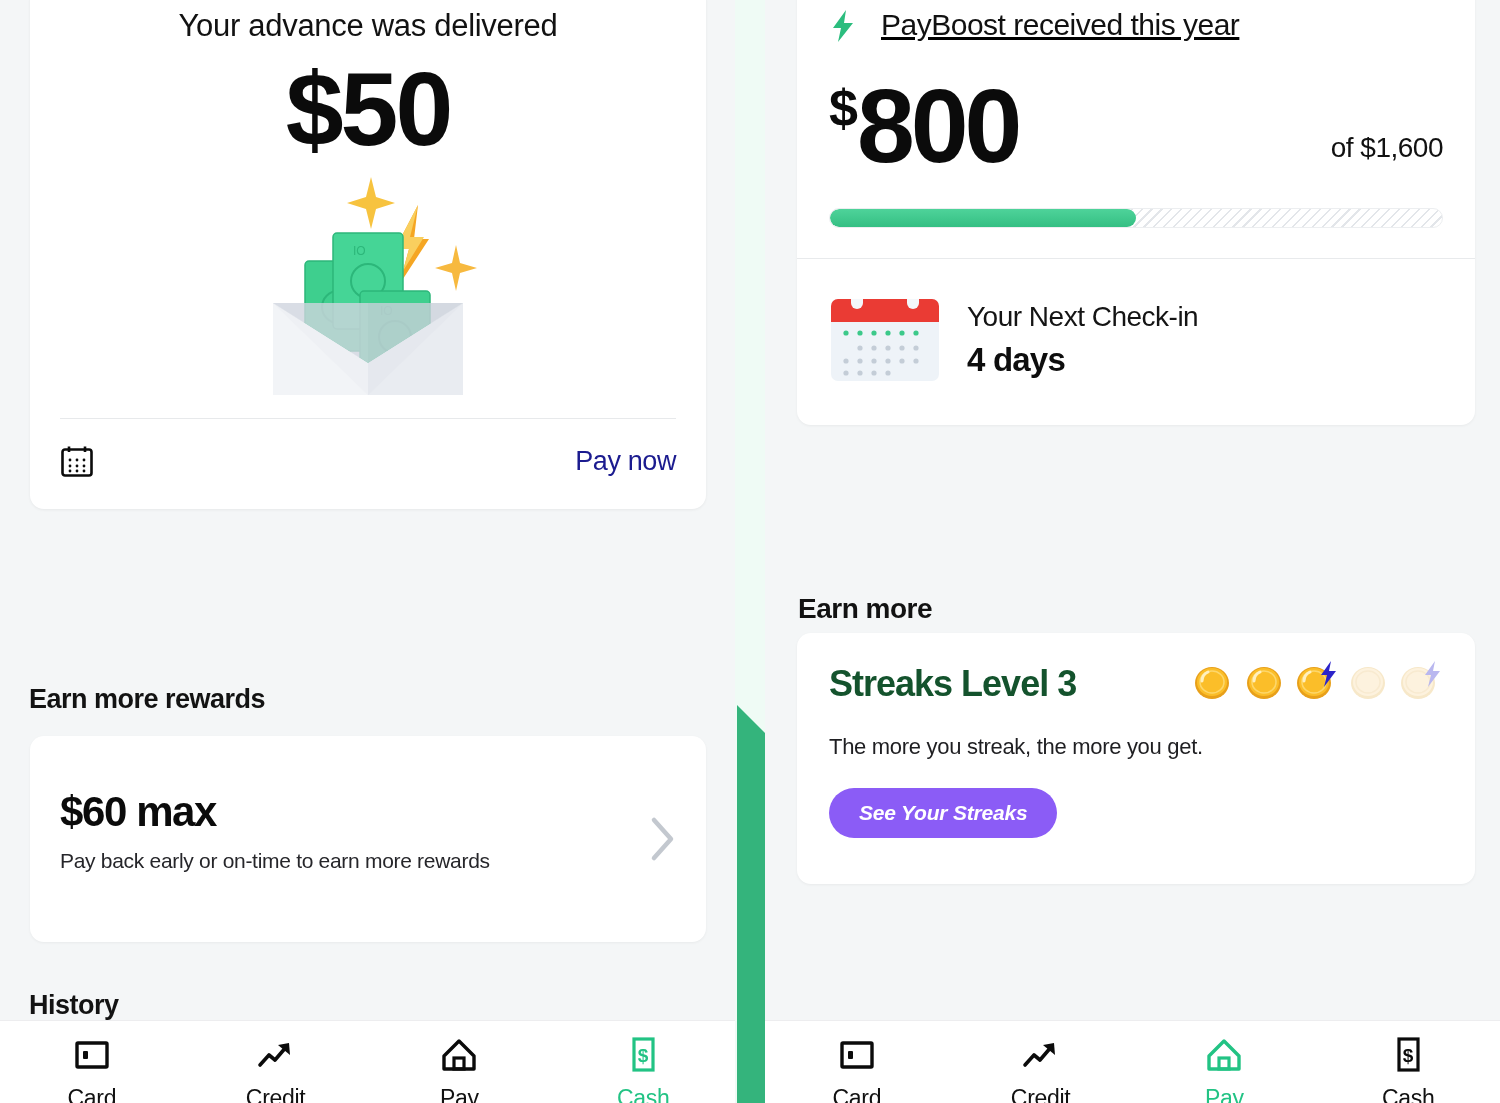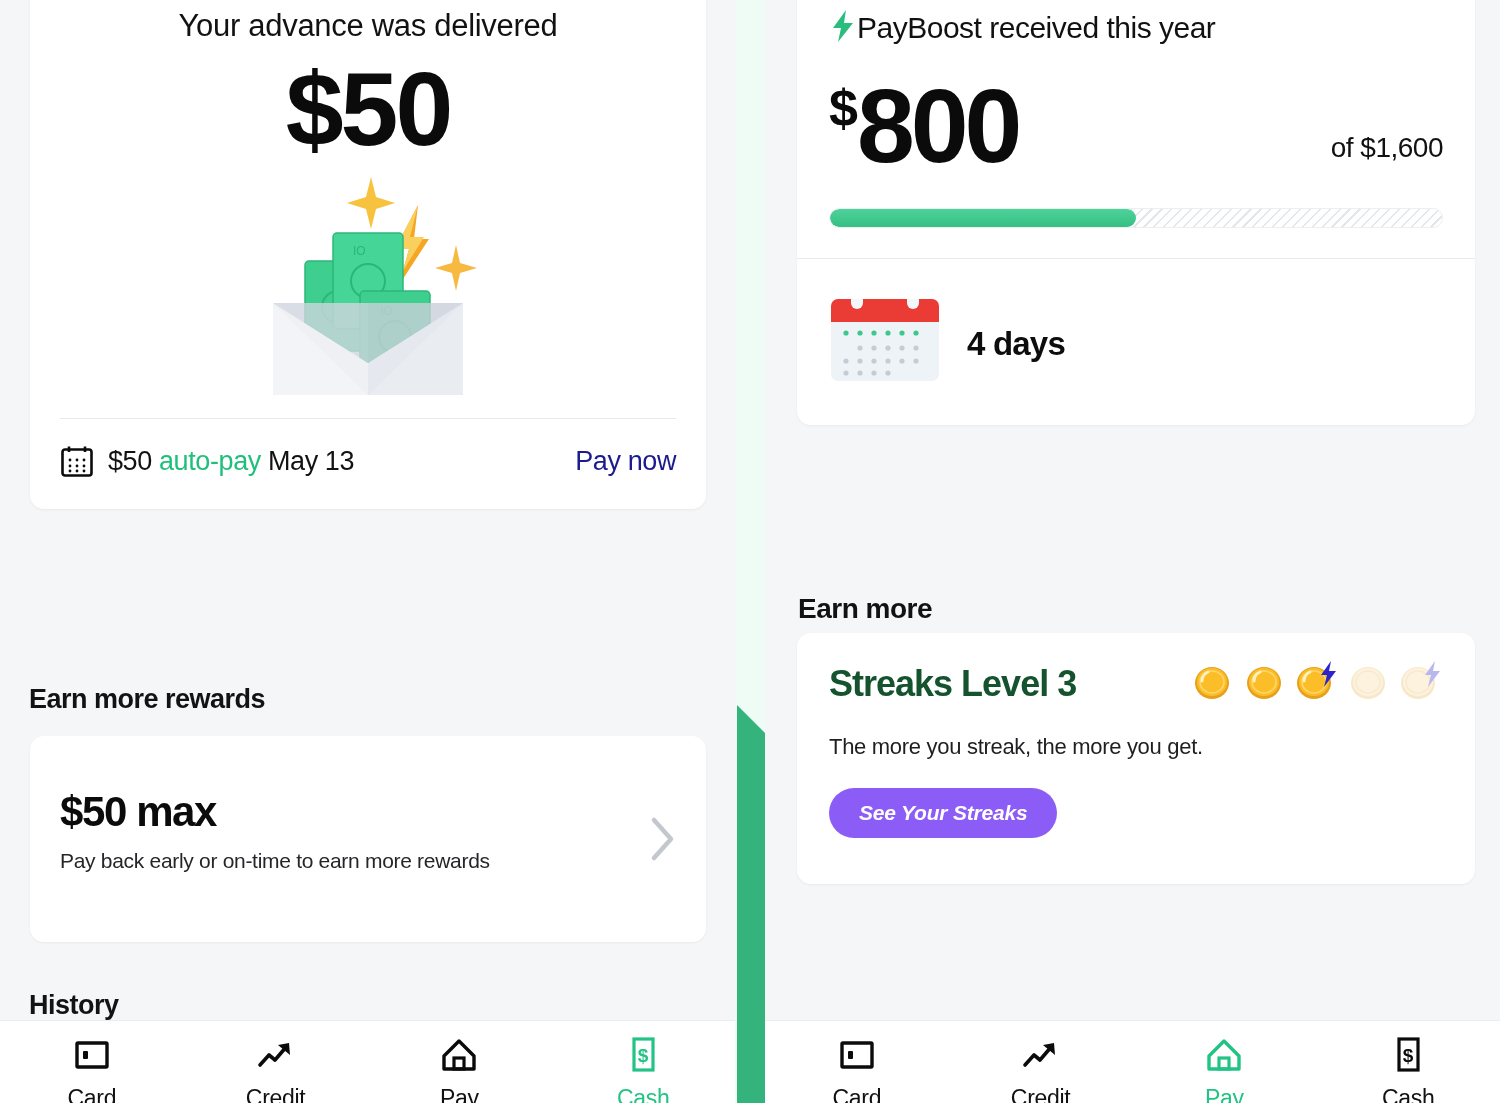--- a/index.html
+++ b/index.html
@@ -97,21 +97,21 @@
     width: 26px; height: 48px;
   }
 
   
   .pb-card {
     position: absolute; left: 32px; top: -18px; width: 678px;
     background: #ffffff; border-radius: 14px;
     box-shadow: 0 1px 3px rgba(0,0,0,.05);
     padding: 26px 32px 0 32px;
   }
-  .pb-head { display: flex; align-items: center; gap: 0; }
+  .pb-head { display: flex; gap: 24px; text-decoration: underline; }
   .pb-head-text { font-size: 30px; color: #111; letter-spacing: -0.5px; }
   .pb-amount-row {
     display: flex; align-items: flex-end; justify-content: space-between;
     margin-top: 26px;
   }
   .pb-amount { font-size: 104px; font-weight: 700; color: #0b0b0b; letter-spacing: -4px; line-height: 1; }
   .pb-amount .dollar { font-size: 52px; vertical-align: top; position: relative; top: 8px; letter-spacing: -1px; }
   .pb-of { font-size: 28px; color: #111; letter-spacing: -0.5px; padding-bottom: 14px; text-align: right; }
   .pb-progress {
     margin-top: 30px; height: 20px; border-radius: 10px; position: relative;
@@ -236,34 +236,29 @@
                   <circle cx="24" cy="15" r="1.4"></circle>
                 <circle cx="10" cy="21" r="1.4"></circle>
                   <circle cx="17" cy="21" r="1.4"></circle>
                   <circle cx="24" cy="21" r="1.4"></circle>
                 <circle cx="10" cy="26" r="1.4"></circle>
                   <circle cx="17" cy="26" r="1.4"></circle>
                   <circle cx="24" cy="26" r="1.4"></circle>
               </g>
             </svg>
           </span>
-          <div class="autopay-text">
-            <span>$50</span>
-            <span class="accent">auto-pay</span>
-            <span>May 13</span>
-          </div>
         </div>
         <div class="paynow">Pay now</div>
       </div>
     </div>
 
     <div class="section-head rewards-head">Earn more rewards</div>
 
     <div class="reward-card">
-      <div class="reward-amount">$50 max</div>
+      <div class="reward-amount">$60 max</div>
       <div class="reward-sub">Pay back early or on-time to earn more rewards</div>
       <span class="chevron">
         <svg width="26" height="48" viewBox="0 0 26 48">
           <polyline points="4,5 21,24 4,43" fill="none" stroke="#c3c8cf" stroke-width="4.5" stroke-linecap="round" stroke-linejoin="round"></polyline>
         </svg>
       </span>
     </div>
 
     <div class="section-head history-head">History</div>
 
@@ -361,20 +356,21 @@
                 <circle cx="73" cy="68" r="2.6"></circle>
                 <circle cx="87" cy="68" r="2.6"></circle>
               <circle cx="17" cy="80" r="2.6"></circle>
                 <circle cx="31" cy="80" r="2.6"></circle>
                 <circle cx="45" cy="80" r="2.6"></circle>
               <circle cx="59" cy="80" r="2.6"></circle>
             </g>
           </svg>
         </span>
         <div>
+          <div class="checkin-label">Your Next Check-in</div>
           <div class="checkin-value">4 days</div>
         </div>
       </div>
     </div>
 
     <div class="earn-head">Earn more</div>
 
     <div class="streaks-card">
       <div class="streaks-top">
         <div class="streaks-title">Streaks Level 3</div>

